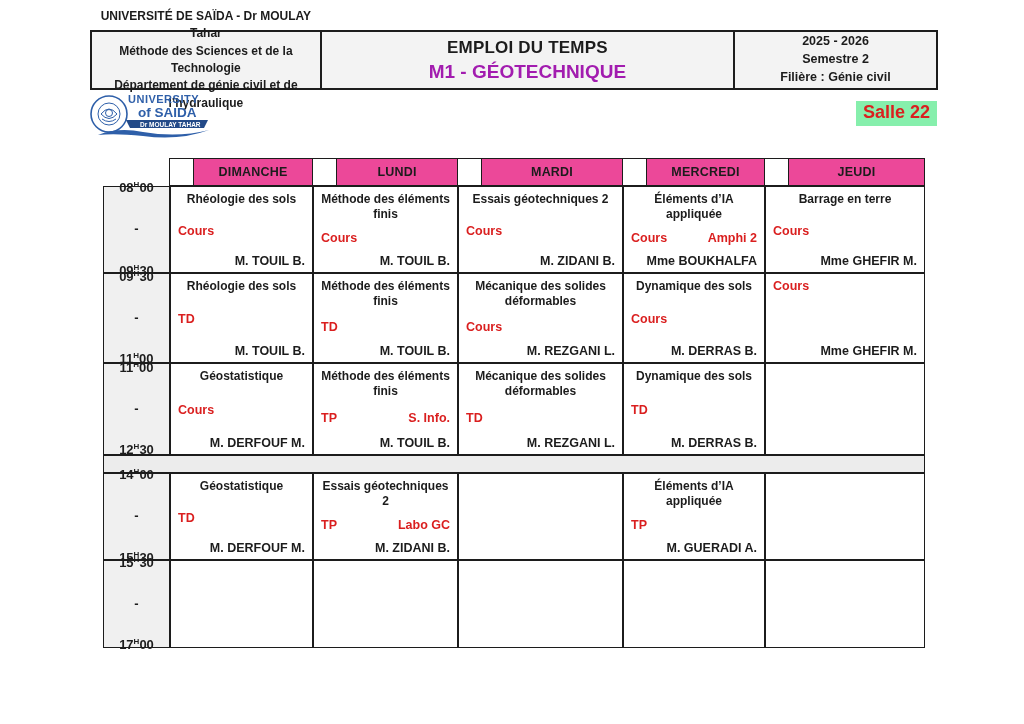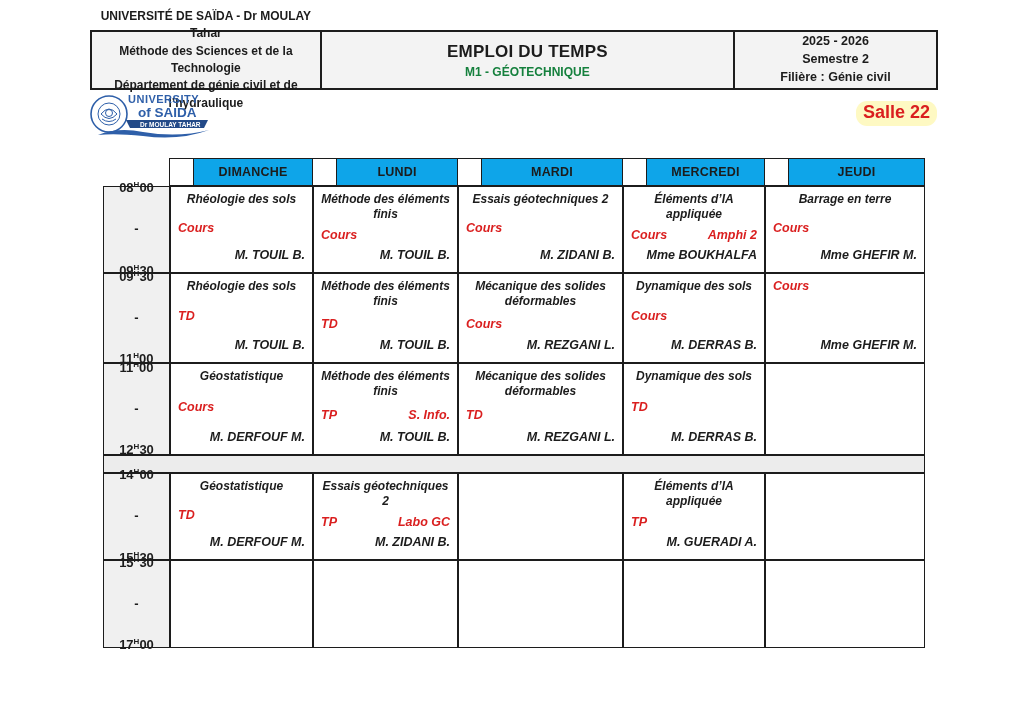--- a/index.html
+++ b/index.html
@@ -21,56 +21,55 @@
   .hdr-box {
     border:2px solid #1c1c1c; background:#f3f3f3;
     display:flex; flex-direction:column; justify-content:center; align-items:center;
     text-align:center;
   }
   .hdr-box + .hdr-box { border-left:none; }
   .hdr-left  { width:251px; font-size:12px; line-height:1.45; }
   .hdr-center{ width:448px; }
   .hdr-right { width:220px; font-size:12.5px; line-height:1.42; }
   .hdr-title   { font-size:17px; letter-spacing:.2px; }
-  .hdr-subtitle{ font-size:12px; color:#15803d; margin-top:3px; }
+  .hdr-subtitle{ font-size:19px; color:#a21caf; margin-top:3px; }
 
   
   .logo { position:absolute; left:86px; top:90px; width:130px; height:52px; }
 
   
   .salle {
     position:absolute; left:856px; top:101px;
-    background:#fef9c3; color:#da1f1f;
-    font-size:18px; padding:1px 7px 3px 7px;border-radius:11px;
+    background:#86efac; color:#da1f1f;
+    font-size:18px; padding:1px 7px 3px 7px;
   }
 
   
   .timetable {
     position:absolute; left:103px; top:158px;
     display:grid;
     grid-template-columns:67px 143px 145px 165px 142px 160px;
     grid-template-rows:28px 87px 90px 92px 18px 87px 88px;
   }
   .cell { border:1px solid #1c1c1c; background:#fff; }
   .ghost { border:none; background:transparent; }
   .day-header {
-    background:#0ea5e9; display:flex; align-items:center; justify-content:center;
+    background:#ec4899; display:flex; align-items:center; justify-content:center;
     font-size:12.5px; letter-spacing:.2px;margin-left:23px;
   }
   .time-cell {
     background:#f0f0f0; display:flex; flex-direction:column;
     align-items:center; justify-content:center;
     font-size:13px; line-height:1.55;gap:21px;
   }
   .time-cell sup { font-size:8px; vertical-align:super; }
   .gap-row { background:#ececec; }
   .course-cell {
     display:flex; flex-direction:column; justify-content:space-between;
-    padding:5px 7px 10px 7px;
-    font-style:italic;
+    padding:5px 7px 4px 7px;
   }
   .course-title { text-align:center; font-size:12px; line-height:1.25; }
   .course-type-row {
     display:flex; justify-content:space-between; align-items:center;
     font-size:12.5px; color:#da1f1f;
   }
   .course-teacher { text-align:right; font-size:12.5px; }
 
   
   .frame { position:absolute; border:1px solid #1c1c1c; pointer-events:none; }

